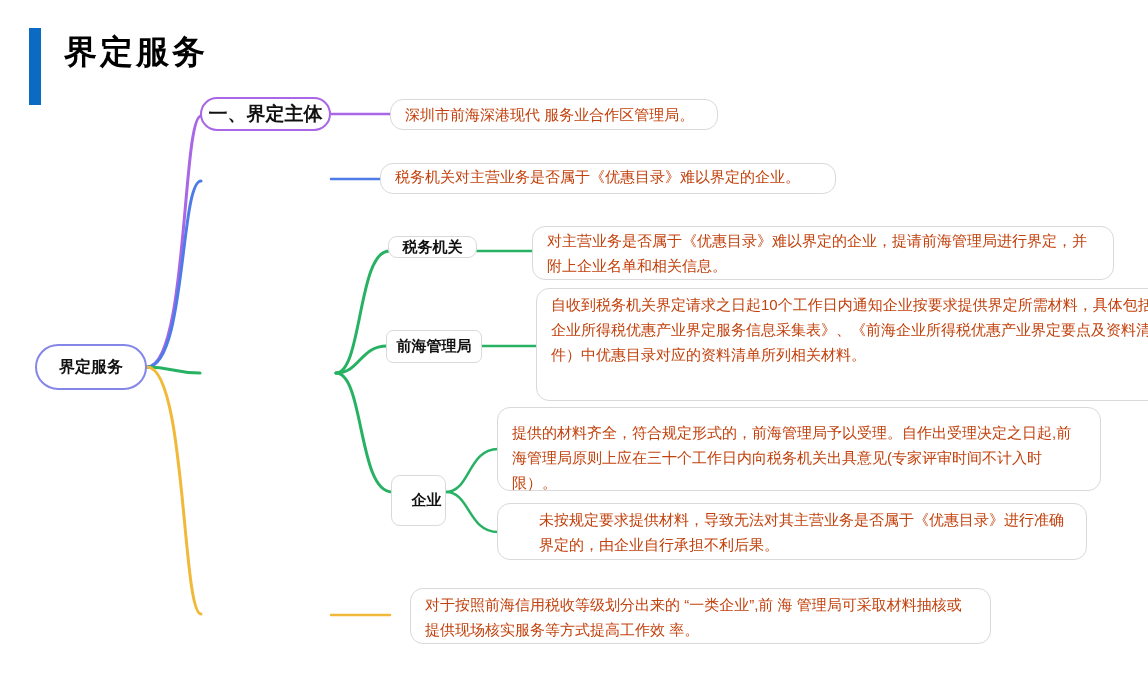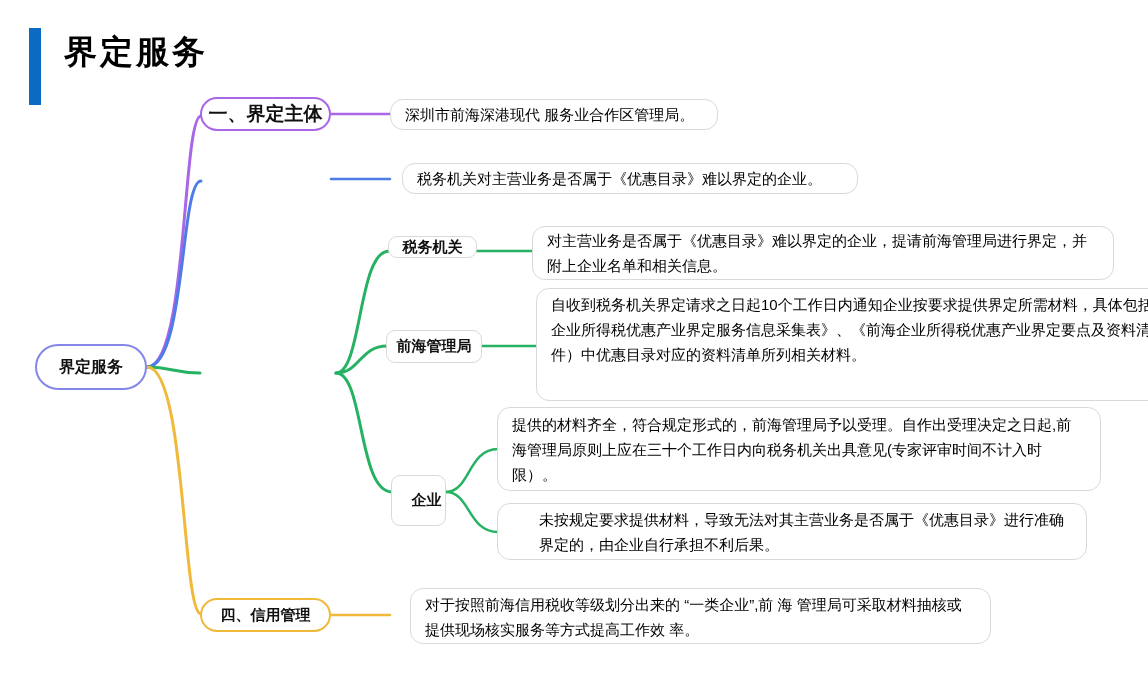--- a/index.html
+++ b/index.html
@@ -25,38 +25,38 @@
   .b-purple{border-color:#a966e6;}
   .b-blue{border-color:#4e7ce6;}
   .b-green{border-color:#27b263;}
   .b-yellow{border-color:#f0b93a;}
 
   .subnode{position:absolute;background:#fff;border:1.5px solid #d9d9d9;border-radius:9px;
            display:flex;align-items:center;justify-content:center;font-weight:bold;font-size:15px;
            color:#111;box-sizing:border-box;white-space:nowrap;}
 
   .leaf{position:absolute;background:#fff;border:1.5px solid #d9d9d9;border-radius:13px;
-        font-size:15px;line-height:25px;color:#000000;box-sizing:border-box;padding:3px 14px;}
+        font-size:15px;line-height:25px;color:#c2410c;box-sizing:border-box;padding:3px 14px;}
   .leaf.single{display:flex;align-items:center;padding:0 14px;}
 
   .root-node{left:35px;top:344px;width:112px;height:46px;font-size:16px;border-radius:23px;}
   .node-b1{left:200px;top:97px;width:131px;height:34px;font-size:19px;}
   .node-b2{left:200px;top:162px;width:131px;height:34px;font-size:15px;}
   .node-b3{left:198px;top:355px;width:138px;height:37px;font-size:15px;}
   .node-b4{left:200px;top:598px;width:131px;height:34px;font-size:15px;}
 
   .sub-1{left:388px;top:236px;width:89px;height:22px;}
-  .sub-2{left:386px;top:330px;width:96px;height:33px;}
+  .sub-2{left:386px;top:330px;width:96px;height:33px;border-radius:7px;}
   .sub-3{left:391px;top:475px;width:55px;height:51px;padding-left:16px;}
 
   .leaf-1{left:390px;top:99px;width:328px;height:31px;}
-  .leaf-2{left:402px;top:163px;width:456px;height:31px;}
+  .leaf-2{left:380px;top:163px;width:456px;height:31px;font-family:Liberation Mono, monospace;}
   .leaf-3{left:532px;top:226px;width:582px;height:54px;padding-top:1px;}
   .leaf-4{left:536px;top:288px;width:706px;height:113px;}
-  .leaf-5{left:497px;top:407px;width:604px;height:84px;padding-top:4px;}
+  .leaf-5{left:497px;top:407px;width:604px;height:84px;padding-top:12px;}
   .leaf-6{left:497px;top:503px;width:590px;height:57px;padding-left:41px;}
   .leaf-7{left:390px;top:588px;width:581px;height:56px;margin-left:20px;}
 </style>
 </head>
 <body>
 
 <div id="canvas">
 
   <div class="title-bar"></div>
   <div class="page-title">界定服务</div>
@@ -77,21 +77,20 @@
 
     <path class="st-green w25" d="M477,251 L532,251"></path>
     <path class="st-green w25" d="M482,346 L536,346"></path>
     <path class="st-green w25" d="M446,492 C470,492 468,449 498,449"></path>
     <path class="st-green w25" d="M446,492 C470,492 468,532 498,532"></path>
   </svg>
 
   <div class="node pill b-root root-node">界定服务</div>
 
   <div class="node pill b-purple node-b1">一、界定主体</div>
-  <div class="node pill b-yellow node-b4">四、信用管理</div>
 
   <div class="subnode sub-1">税务机关</div>
   <div class="subnode sub-2">前海管理局</div>
   <div class="subnode sub-3">企业</div>
 
   <div class="leaf single leaf-1">深圳市前海深港现代 服务业合作区管理局。</div>
   <div class="leaf single leaf-2">税务机关对主营业务是否属于《优惠目录》难以界定的企业。</div>
   <div class="leaf leaf-3">对主营业务是否属于《优惠目录》难以界定的企业，提请前海管理局进行界定，并附上企业名单和相关信息。</div>
   <div class="leaf leaf-4">自收到税务机关界定请求之日起10个工作日内通知企业按要求提供界定所需材料，具体包括：《前海企业所得税优惠产业界定服务信息采集表》、《前海企业所得税优惠产业界定要点及资料清单》（附件）中优惠目录对应的资料清单所列相关材料。</div>
   <div class="leaf leaf-5">提供的材料齐全，符合规定形式的，前海管理局予以受理。自作出受理决定之日起,前海管理局原则上应在三十个工作日内向税务机关出具意见(专家评审时间不计入时限）。</div>

